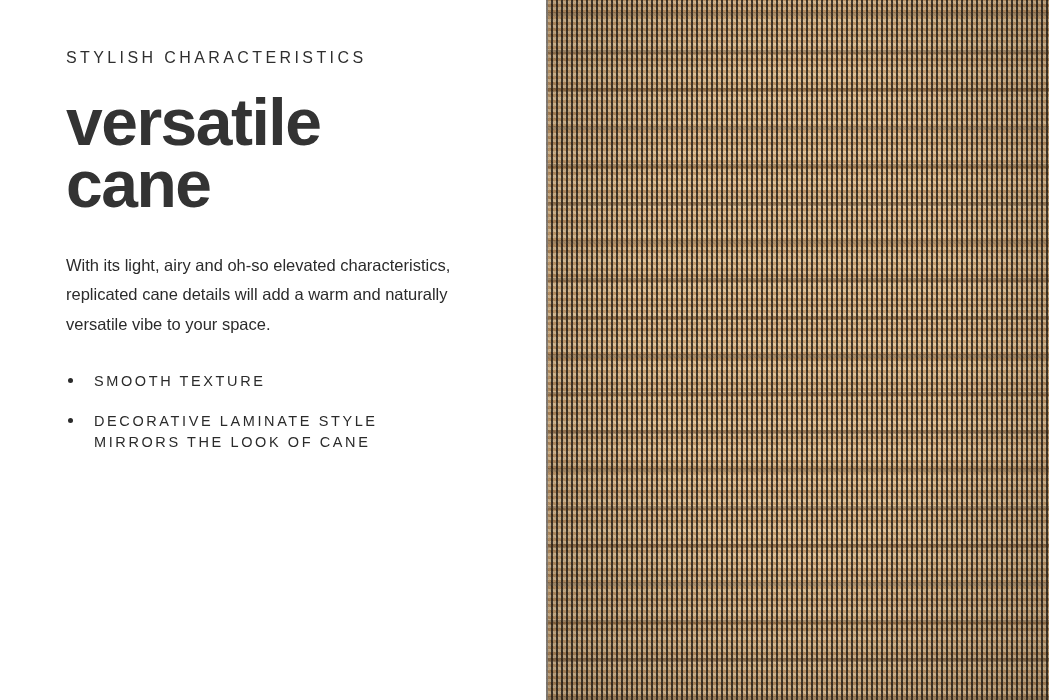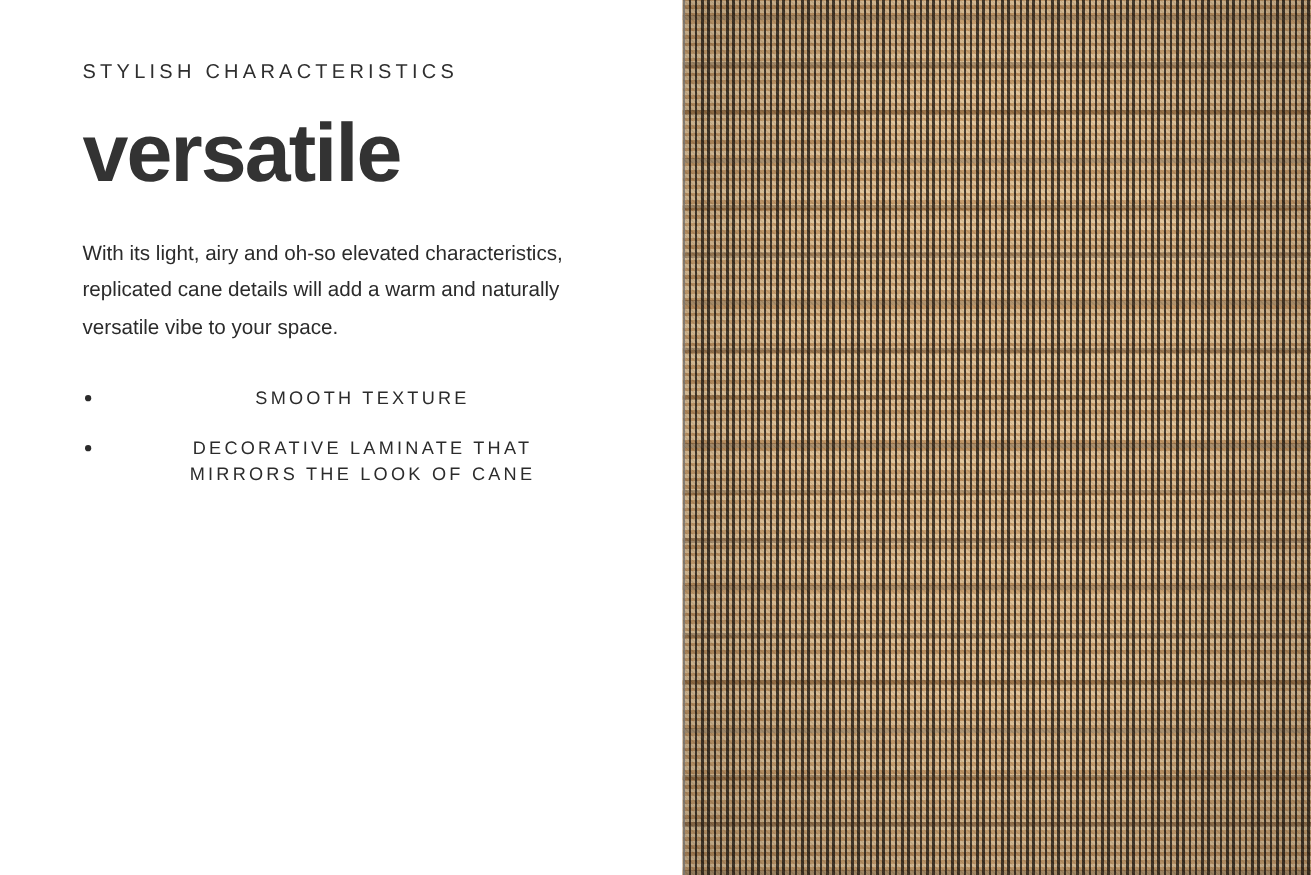--- a/index.html
+++ b/index.html
@@ -59,21 +59,20 @@
     font-size: 16.5px;
     line-height: 1.78;
     color: #2b2b2b;
     max-width: 400px;
     font-weight: 400;
   }
   .bullets {
     list-style: none;
     margin: 32px 0 0 0;
     padding: 0;
-    text-align: center;
   }
   .bullets li {
     position: relative;
     padding-left: 28px;
     font-size: 14.5px;
     letter-spacing: 2.6px;
     color: #2b2b2b;
     line-height: 1.45;
     margin-bottom: 19px;
   }
@@ -192,32 +191,33 @@
 
 <div class="page">
 
   <div class="left-panel">
     <div class="content">
 
       <div class="eyebrow">STYLISH CHARACTERISTICS</div>
 
       <h1 class="headline">
         <span class="line">versatile</span>
+        <span class="line">cane</span>
       </h1>
 
       <p class="body-copy">With its light, airy and oh-so elevated characteristics, replicated cane details will add a warm and naturally versatile vibe to your space.</p>
 
       <ul class="bullets">
         <li>
           <span class="dot"></span>
           <span class="bl">SMOOTH TEXTURE</span>
         </li>
         <li>
           <span class="dot"></span>
-          <span class="bl">DECORATIVE LAMINATE THAT</span>
+          <span class="bl">DECORATIVE LAMINATE STYLE</span>
           <span class="bl">MIRRORS THE LOOK OF CANE</span>
         </li>
       </ul>
 
     </div>
   </div>
 
   <div class="texture-panel">
     <div class="tex-layer tex-base"></div>
     <div class="tex-layer tex-rails"></div>

